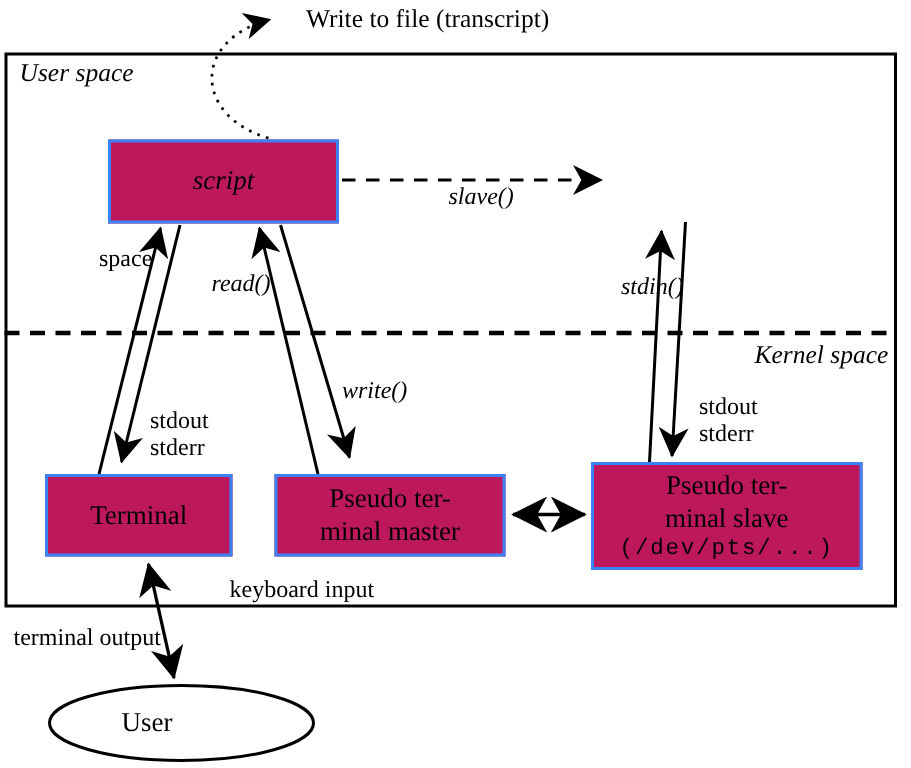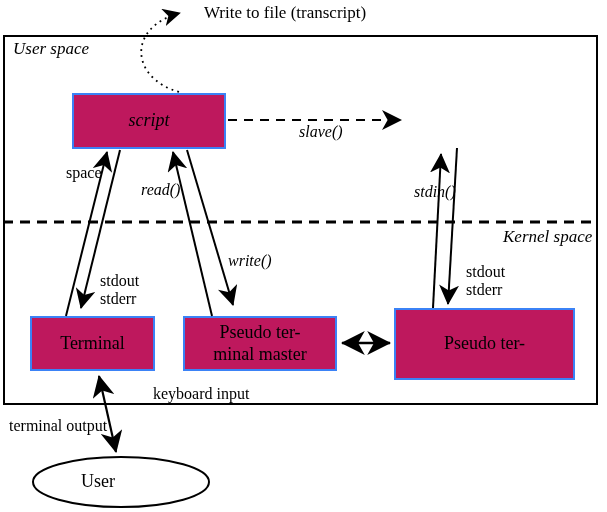--- a/index.html
+++ b/index.html
@@ -43,20 +43,22 @@
     <span>Terminal</span>
   </div>
 
   <div class="box" style="left:183px; top:316px; width:154px; height:55px;">
     <span>Pseudo ter-</span>
     <span>minal master</span>
   </div>
 
   <div class="box" style="left:394px; top:308px; width:181px; height:72px;">
     <span>Pseudo ter-</span>
+    <span>minal slave</span>
+    <span class="mono">(/dev/pts/...)</span>
   </div>
 
   <div class="lbl it" style="left:299px; top:123px;">slave()</div>
   <div class="lbl" style="left:66px; top:164px;">space</div>
   <div class="lbl it" style="left:141px; top:181px;">read()</div>
   <div class="lbl it" style="left:228px; top:252px;">write()</div>
   <div class="lbl" style="left:414px; top:183px;font-style:italic;">stdin()</div>
 
   <div class="lbl" style="left:100px; top:272px;">stdout</div>
   <div class="lbl" style="left:100px; top:290px;">stderr</div>

